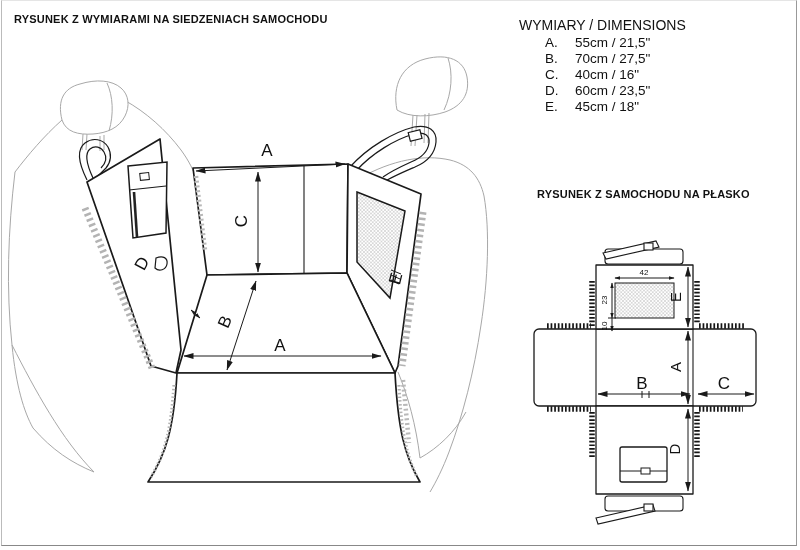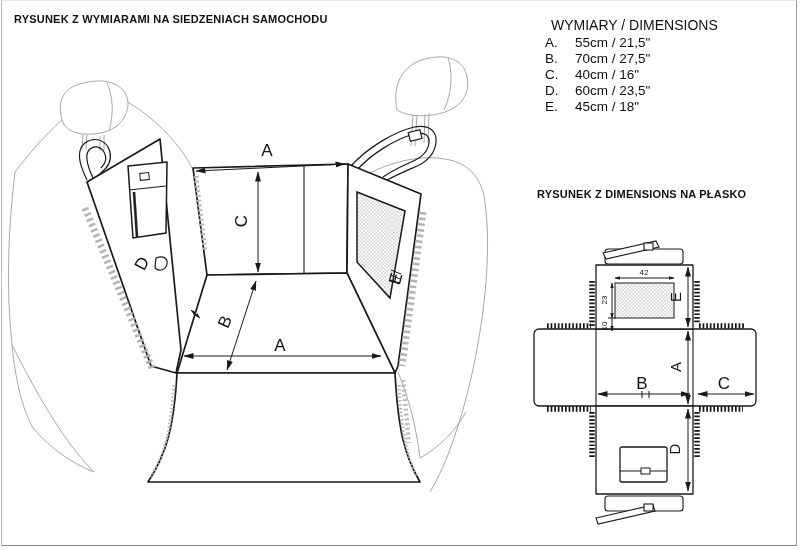--- a/index.html
+++ b/index.html
@@ -9,21 +9,21 @@
   }
   .page-border{
     position:absolute;left:1px;top:0;width:794px;height:544px;
     border-left:1px solid #bbb;border-right:1px solid #999;
     border-bottom:1px solid #888;border-top:1px solid #e5e5e5;
     pointer-events:none;
   }
   .title{position:absolute;font-weight:bold;font-size:11px;letter-spacing:.2px;white-space:nowrap}
   #title-seats{left:14px;top:13px}
   #title-flat{left:537px;top:188px}
-  .dim-head{position:absolute;left:551px;top:17px;font-size:14px;white-space:nowrap}
+  .dim-head{position:absolute;left:519px;top:17px;font-size:14px;white-space:nowrap}
   .dim-list{position:absolute;left:545px;top:35px;font-size:13.5px;line-height:16px}
   .dim-row{display:flex}
   .dim-key{width:30px}
   svg text{fill:#111}
   .lbl{font-size:17px;text-anchor:middle}
   .lblF{font-size:15px;text-anchor:middle}
   .lblBC{font-size:17px;text-anchor:middle}
   .num{font-size:8px;text-anchor:middle}
   .dim{stroke:#1a1a1a;stroke-width:1;fill:none;marker-start:url(#arrow);marker-end:url(#arrow)}
   .dimS{stroke:#1a1a1a;stroke-width:1;fill:none;marker-start:url(#arrowS);marker-end:url(#arrowS)}
@@ -62,21 +62,21 @@
   <div class="dim-row">
     <span class="dim-key">D.</span>
     <span class="dim-val">60cm / 23,5"</span>
   </div>
   <div class="dim-row">
     <span class="dim-key">E.</span>
     <span class="dim-val">45cm / 18"</span>
   </div>
 </div>
 
-<div class="title" id="title-flat">RYSUNEK Z DIMENSIONS NA PŁASKO</div>
+<div class="title" id="title-flat">RYSUNEK Z SAMOCHODU NA PŁASKO</div>
 
 <svg width="800" height="550" viewBox="0 0 800 550" style="position:absolute;left:0;top:0">
   <defs>
     <marker id="arrow" viewBox="0 0 10 8" refX="9.5" refY="4" markerWidth="10" markerHeight="8" orient="auto-start-reverse" markerUnits="userSpaceOnUse">
       <path d="M0,1 L10,4 L0,7 Z" fill="#1a1a1a"></path>
     </marker>
     <marker id="arrowS" viewBox="0 0 10 8" refX="9" refY="4" markerWidth="6" markerHeight="5" orient="auto-start-reverse" markerUnits="userSpaceOnUse">
       <path d="M0,1 L10,4 L0,7 Z" fill="#1a1a1a"></path>
     </marker>
     <pattern id="mesh" width="3.5" height="3.5" patternUnits="userSpaceOnUse">

